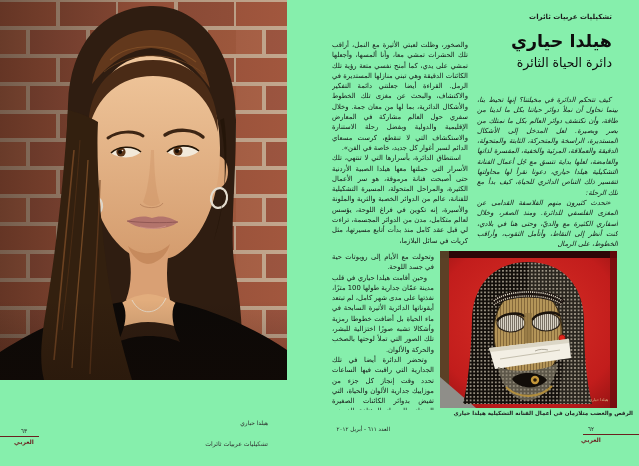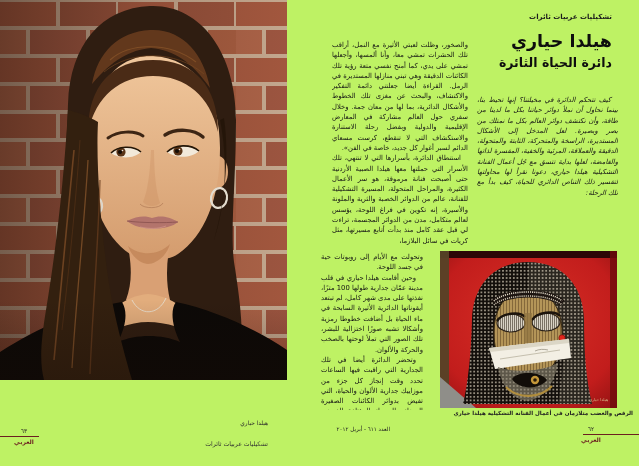--- a/index.html
+++ b/index.html
@@ -1,27 +1,27 @@
 <!DOCTYPE html>
 <html><head>
 <meta charset="utf-8">
 <style>
   html,body{margin:0;padding:0;background:#e8e8e8;}
   #spread{
-    position:relative;width:639px;height:466px;background:#bef264;
+    position:relative;width:639px;height:466px;background:#86efac;
     overflow:hidden;font-family:"DejaVu Sans",sans-serif;
   }
   .abs{position:absolute;}
   .ar{direction:rtl;font-family:"DejaVu Sans",sans-serif;color:#141414;}
   .body-text{font-size:6.8px;line-height:10.3px;text-align:justify;overflow:hidden;}
   .para{margin:0;text-indent:7px;}
   .para.cont{text-indent:0;}
   .kicker{font-size:7px;font-weight:bold;text-align:right;color:#1c1c1c;}
   .title{font-size:17.5px;font-weight:bold;text-align:right;line-height:20px;color:#0e0e0e;}
-  .subtitle{font-size:12.5px;font-weight:bold;color:#0e0e0e;}
+  .subtitle{font-size:12.5px;font-weight:normal;color:#0e0e0e;}
   .caption{font-size:5.8px;text-align:right;color:#2a2a2a;}
   .caption-bold{font-size:5.6px;font-weight:bold;text-align:right;color:#222;}
   .folio-num{font-size:6px;text-align:center;color:#222;}
   .folio-logo{font-size:6px;font-weight:bold;text-align:center;color:#6b1f1f;}
   .folio-line{height:1px;background:#6b1f1f;}
   .issue-line{font-size:5.6px;text-align:right;color:#222;}
   .series-footer{font-size:6.2px;text-align:right;color:#333;}
   svg{display:block;}
 </style>
 </head>
@@ -113,28 +113,29 @@
   <div class="abs ar folio-num" style="left:8px;top:427px;width:32px;">٦٣</div>
   <div class="abs folio-line" style="left:0;top:436px;width:39px;"></div>
   <div class="abs ar folio-logo" style="left:8px;top:438px;width:32px;">العربي</div>
 
   <div class="abs ar kicker" style="left:470px;top:13px;width:142px;">تشكيليات عربيات ثائرات</div>
   <div class="abs ar title" style="left:450px;top:31px;width:162px;">هيلدا حياري</div>
   <div class="abs ar subtitle" style="left:450px;top:55px;width:162px;">دائرة الحياة الثائرة</div>
 
   <div class="abs ar body-text" style="left:477px;top:95px;width:141px;height:153px;font-style:italic;">
     <p class="para">كيف تتحكم الدائرة في مخيلتنا؟ إنها تحيط بنا، بينما نحاول أن نملأ دوائر حياتنا بكل ما لدينا من طاقة، وأن نكتشف دوائر العالم بكل ما نمتلك من بصر وبصيرة. لعل المدخل إلى الأشكال المستديرة، الراسخة والمتحركة، الثابتة والمتحولة، الدقيقة والعملاقة، المرئية والخفية، المفسرة لذاتها والغامضة، لعلها بداية تتسق مع جُل أعمال الفنانة التشكيلية هيلدا حياري، دعونا نقرأ لها محاولتها لتفسير ذلك التناص الدائري للحياة، كيف بدأ مع تلك الرحلة:</p>
+    <p class="para">«تحدث كثيرون منهم الفلاسفة القدامى عن المغزى الفلسفي للدائرة. ومنذ الصغر، وخلال أسفاري الكثيرة مع والديّ، وحتى هنا في بلادي، كنت أنظر إلى النقاط، وأتأمل الثقوب، وأراقب الخطوط، على الرمال</p>
   </div>
 
   <div class="abs ar body-text" style="left:332px;top:40px;width:136px;height:210px;">
     <p class="para cont">والصخور، وظلت لعبتي الأثيرة مع النمل، أراقب تلك الحشرات تمشي معا، وأنا ألمسها، وأجعلها تمشي على يدي، كما أمنح نفسي متعة رؤية تلك الكائنات الدقيقة وهي تبني منازلها المستديرة في الرمل. القراءة أيضا جعلتني دائمة التفكير والاكتشاف، والبحث عن مغزى تلك الخطوط والأشكال الدائرية، بما لها من معان جمة. وخلال سفري حول العالم مشاركة في المعارض الإقليمية والدولية وبفضل رحلة الاستنارة والاستكشاف التي لا تنقطع، كرست مسعاي الدائم لسبر أغوار كل جديد، خاصة في الفن».</p>
     <p class="para">استنطاق الدائرة، بأسرارها التي لا تنتهي، تلك الأسرار التي حملتها معها هيلدا الصبية الأردنية حتى أصبحت فنانة مرموقة، هو سر الأعمال الكثيرة، والمراحل المتحولة، المسيرة التشكيلية للفنانة، عالم من الدوائر الخصبة والثرية والملونة والأسيرة، إنه تكوين في فراغ اللوحة، يؤسس لعالم متكامل، مدن من الدوائر المجسمة، تراءت لي قبل عقد كامل منذ بدأت أتابع مسيرتها، مثل كريات في سائل البلازما،</p>
   </div>
 
-  <div class="abs ar body-text" style="left:321px;top:252px;width:102px;height:158px;">
+  <div class="abs ar body-text" style="left:332px;top:252px;width:102px;height:158px;">
     <p class="para cont">وتحولت مع الأيام إلى روبوتات حية في جسد اللوحة.</p>
     <p class="para">وحين أقامت هيلدا حياري في قلب مدينة عمّان جدارية طولها 100 مترًا، نفذتها على مدى شهر كامل، لم تبتعد أيقوناتها الدائرية الأثيرة السابحة في ماء الحياة بل أضافت خطوطا رمزية وأشكالا تشبه صورًا اختزالية للبشر، تلك الصور التي تملأ لوحتها بالصخب والحركة والألوان.</p>
     <p class="para">وتحضر الدائرة أيضا في تلك الجدارية التي راقبت فيها الساعات تحدد وقت إنجاز كل جزء من موزاييك جدارية الألوان والحياة، التي تفيض بدوائر الكائنات الصغيرة البيضاء والحمراء المؤتلفة الفوضى والنظام</p>
   </div>
 
   <div class="abs" style="left:440px;top:251px;width:177px;height:157px;">
     <svg viewBox="0 0 177 157" width="177" height="157">
       <defs>
         <radialGradient id="abg" cx="0.5" cy="0.45" r="0.75">
           <stop offset="0" stop-color="#d93026"></stop>

